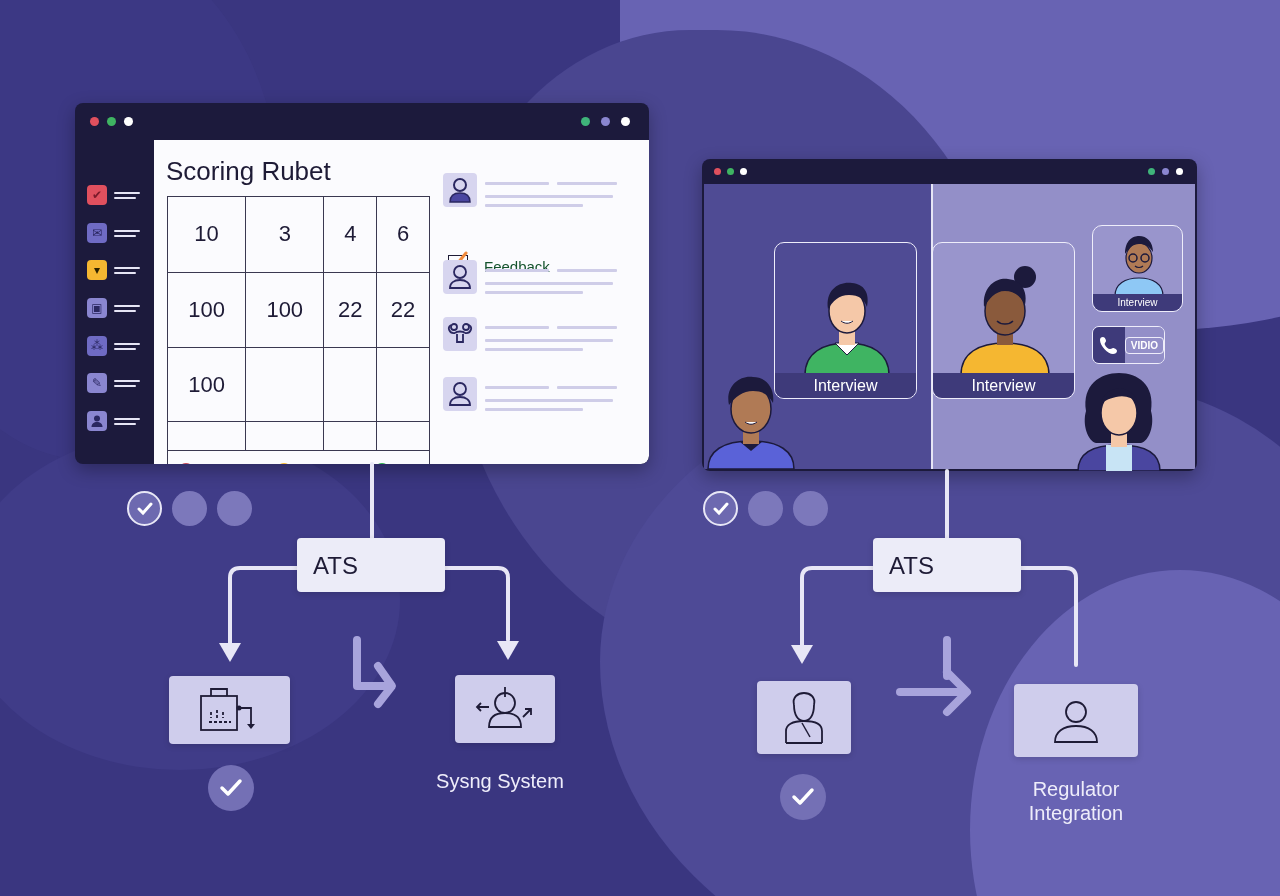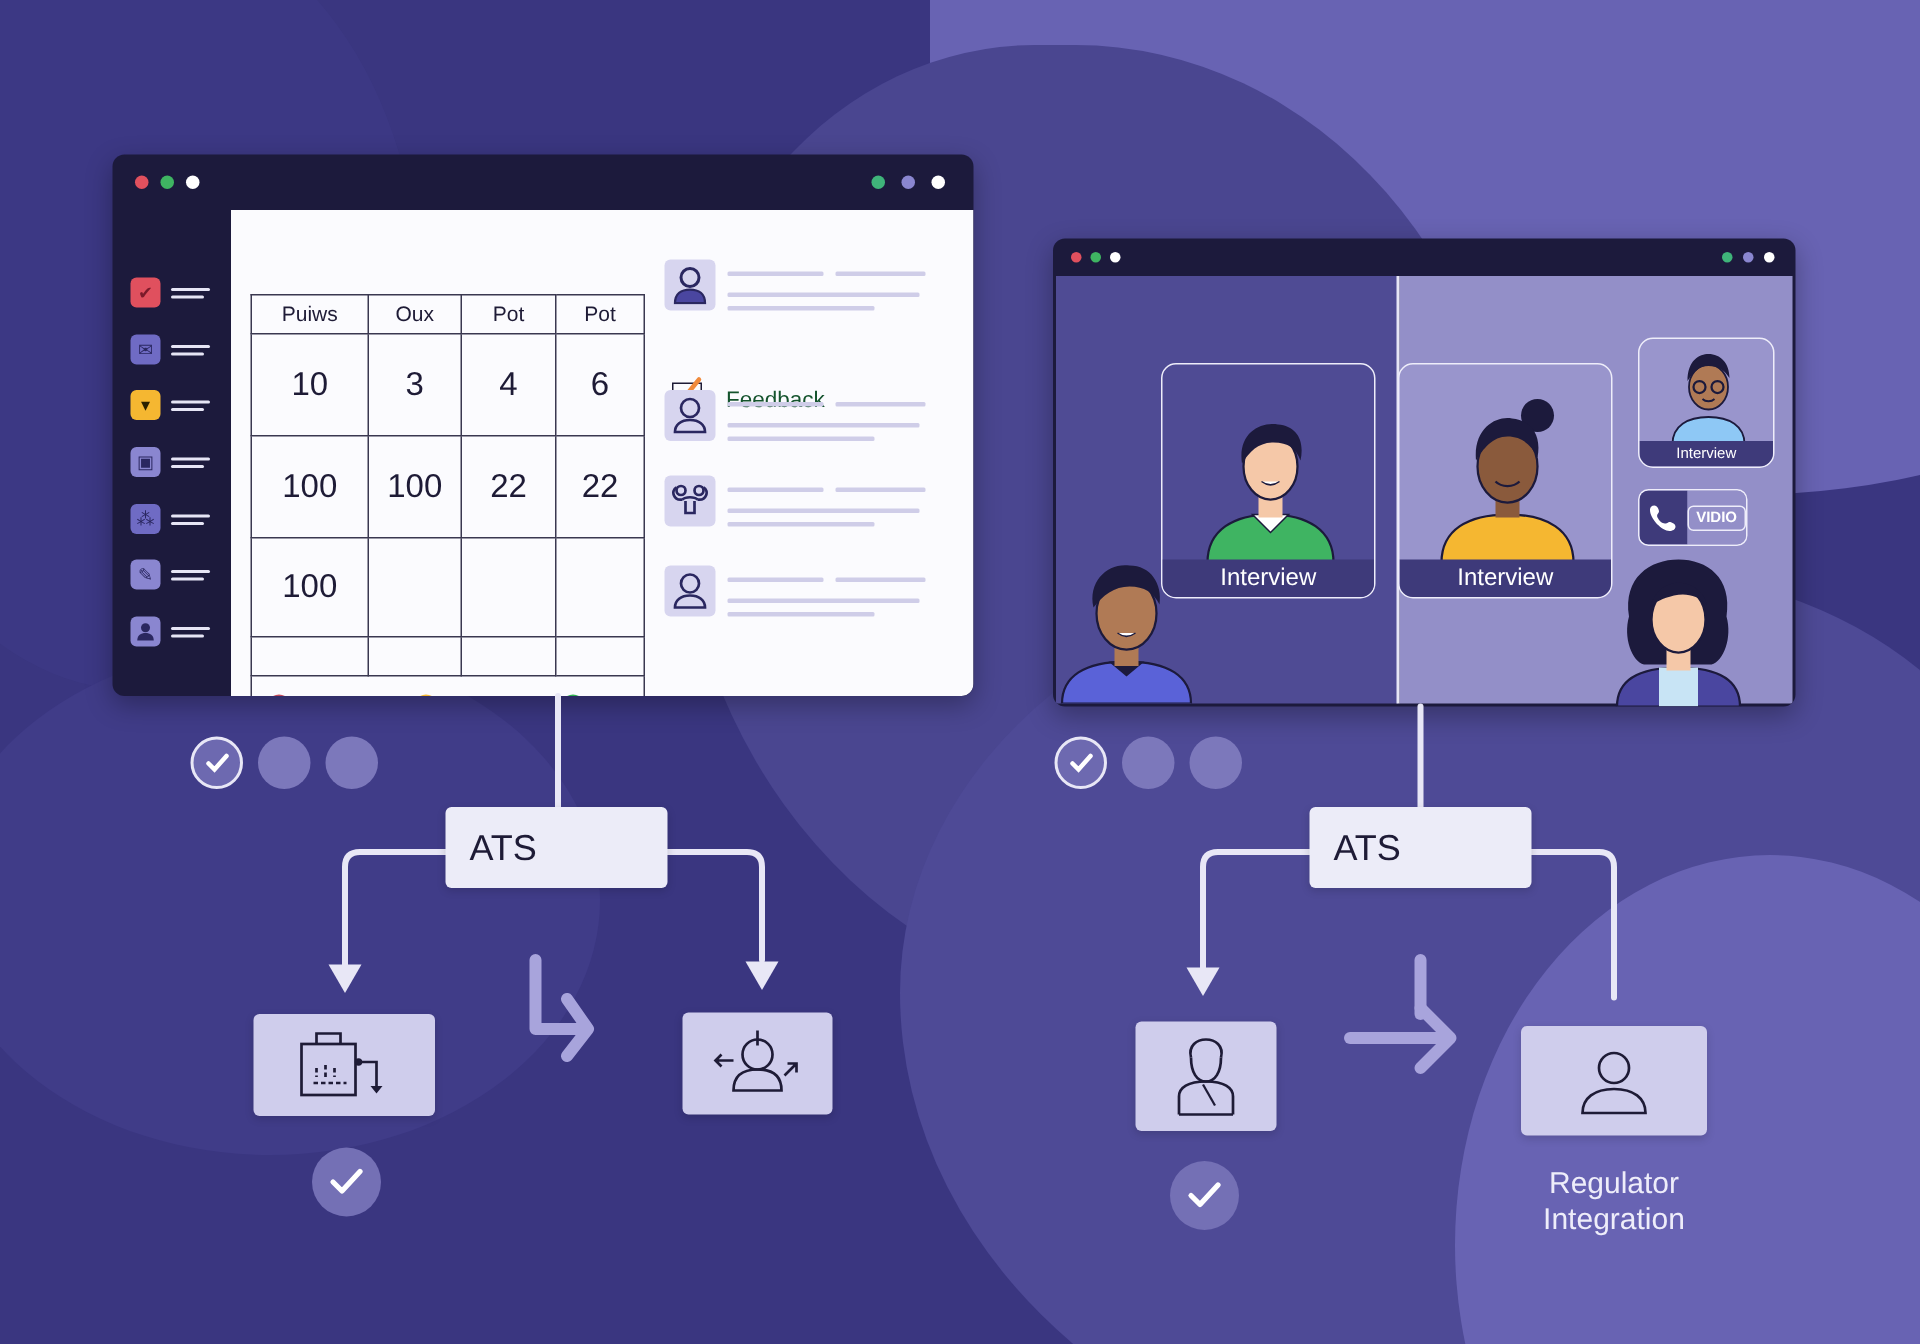--- a/index.html
+++ b/index.html
@@ -179,28 +179,23 @@
           <path d="M1.5 13c0-3.5 2.5-5 5.5-5s5.5 1.5 5.5 5z" fill="#2a2760"></path>
         </svg>
     </div>
     <div class="side-lines">
         <div style="width:26px"></div>
         <div style="width:22px"></div>
       </div>
   </div>
 
   <div class="w1-content">
+    <div class="rubric-title">Scoring Rubet</div>
     <table class="rubric-table">
       <tbody>
-          <tr>
-        <th style="width:78px;">Puiws</th>
-        <th style="width:62px;">Oux</th>
-        <th style="width:63px;">Pot</th>
-        <th>Pot</th>
-      </tr>
       <tr style="height:58px;">
         <td>10</td>
         <td>3</td>
         <td>4</td>
         <td>6</td>
       </tr>
       <tr style="height:58px;">
         <td>100</td>
         <td>100</td>
         <td>22</td>
@@ -412,20 +407,21 @@
 <div class="node-box" style="left:455px;top:675px;width:100px;height:68px;">
   <svg width="76" height="52" viewBox="0 0 76 52">
     <circle cx="38" cy="20" r="10" fill="none" stroke="#1e1b36" stroke-width="1.8"></circle>
     <path d="M38 4v10" stroke="#1e1b36" stroke-width="1.8"></path>
     <path d="M22 44c0-10 6-14 16-14s16 4 16 14z" fill="none" stroke="#1e1b36" stroke-width="1.8"></path>
     <path d="M22 24H10M14 20l-4 4 4 4" fill="none" stroke="#1e1b36" stroke-width="1.8"></path>
     <path d="M56 34l8-8M58 26h6v6" fill="none" stroke="#1e1b36" stroke-width="1.8"></path>
   </svg>
 </div>
 <div class="caption" style="left:400px;top:769px;width:200px;">
+  <div>Sysng System</div>
 </div>
 
 <div class="prog" style="left:703px;top:491px;">
   <div class="c done">
     <svg width="16" height="14" viewBox="0 0 16 14">
         <path d="M2 7l4 4 8-9" fill="none" stroke="#ffffff" stroke-width="3" stroke-linecap="round"></path>
       </svg>
   </div>
   <div class="c"></div>
   <div class="c"></div>

